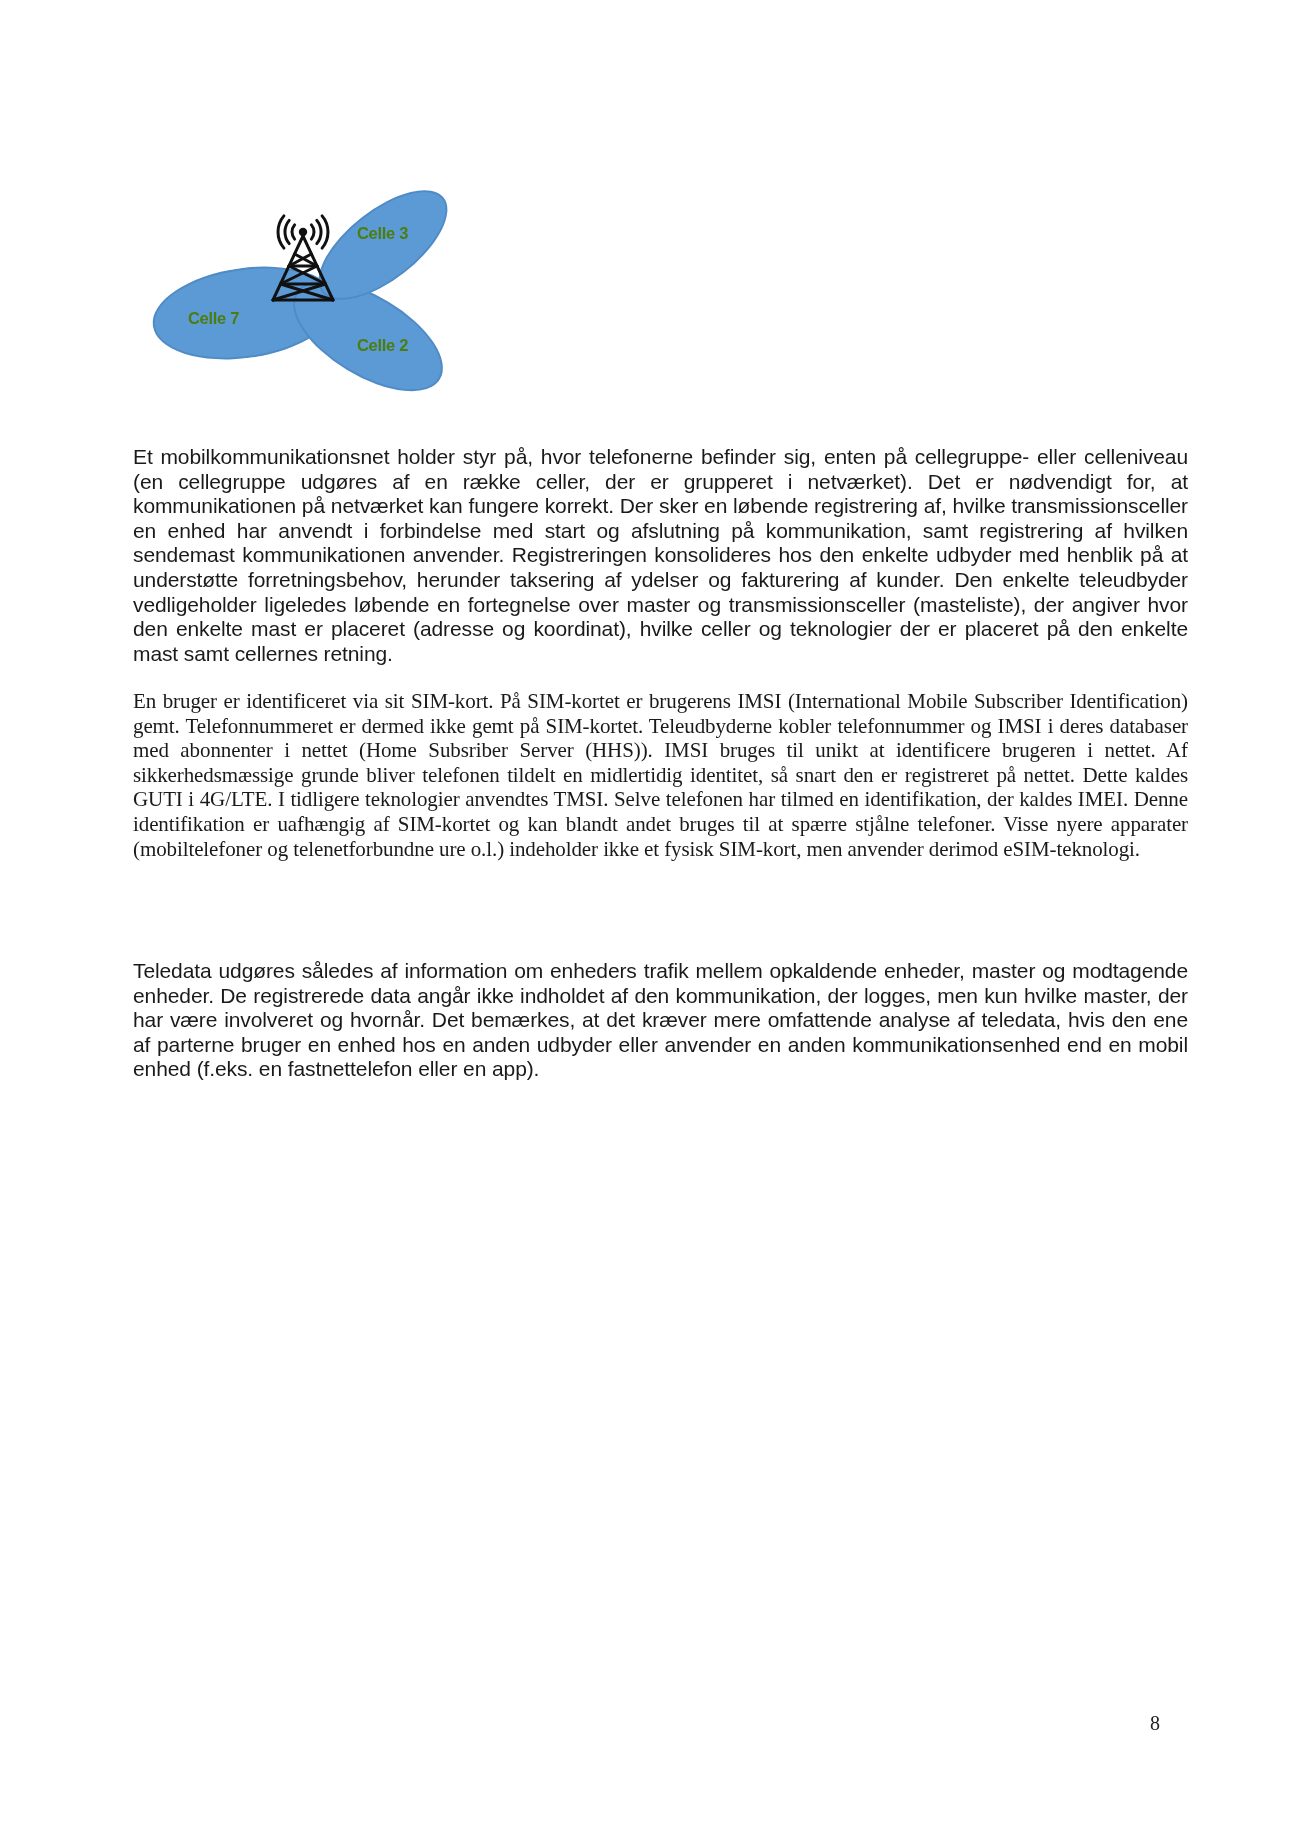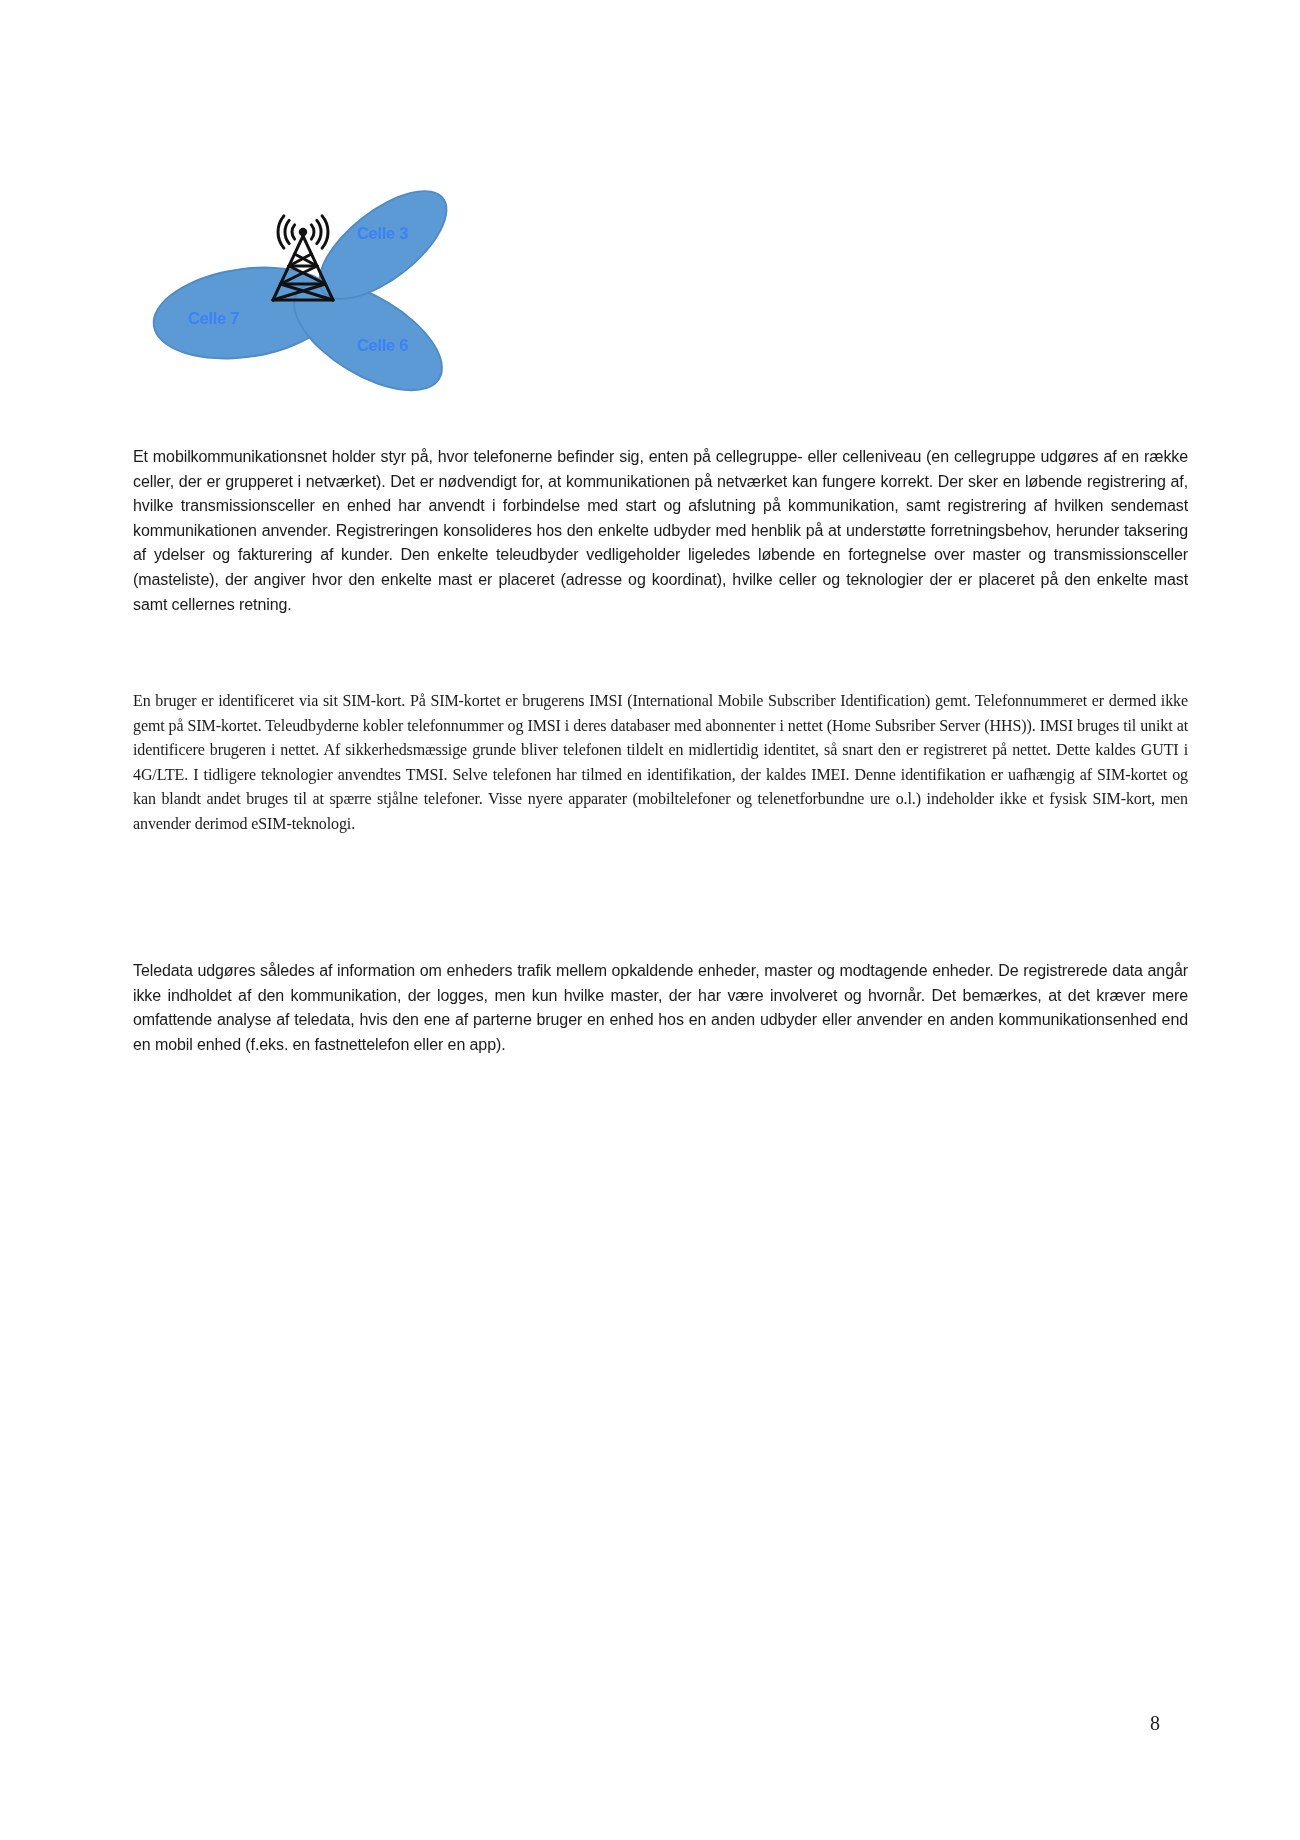--- a/index.html
+++ b/index.html
@@ -43,36 +43,36 @@
     width: 84px;
     height: 96px;
   }
 
   .cell-label {
     position: absolute;
     font-family: "Liberation Sans", sans-serif;
     font-size: 16.5px;
     font-weight: bold;
     letter-spacing: -0.3px;
-    color: #3b82f6;
+    color: #4d7c0f;
     white-space: nowrap;
     text-align: right;
   }
   .l1 { left: 38px;  top: 119px; }
   .l2 { left: 207px; top: 146px; }
   .l3 { left: 207px; top: 34px;  }
 
   
   .body-text {
     position: absolute;
     left: 133px;
     width: 1055px;
     margin: 0;
     font-family: "Liberation Sans", sans-serif;
-    font-size: 16px;
+    font-size: 21px;
     line-height: 24.6px;
     letter-spacing: -0.1px;
     color: #1a1a1a;
     text-align: justify;
   }
   .p1 { top: 445px; }
   .p2 { top: 689px; font-family: Liberation Serif, serif; }
   .p3 { top: 959px; }
 
   
@@ -115,21 +115,21 @@
         <path d="M50.4,46 L28,58"></path>
         <path d="M28,58 L64.5,76"></path>
         <path d="M56,58 L19.5,76"></path>
         <path d="M19.5,76 L72,92"></path>
         <path d="M64.5,76 L12,92"></path>
       </g>
       <circle cx="42" cy="24" r="4.2" fill="#111111"></circle>
     </svg>
 
     <span class="cell-label l1">Celle 7</span>
-    <span class="cell-label l2">Celle 6</span>
+    <span class="cell-label l2">Celle 2</span>
     <span class="cell-label l3">Celle 3</span>
   </figure>
 
   <p class="body-text p1">Et mobilkommunikationsnet holder styr på, hvor telefonerne befinder sig, enten på cellegruppe- eller celleniveau (en cellegruppe udgøres af en række celler, der er grupperet i netværket). Det er nødvendigt for, at kommunikationen på netværket kan fungere korrekt. Der sker en løbende registrering af, hvilke transmissionsceller en enhed har anvendt i forbindelse med start og afslutning på kommunikation, samt registrering af hvilken sendemast kommunikationen anvender. Registreringen konsolideres hos den enkelte udbyder med henblik på at understøtte forretningsbehov, herunder taksering af ydelser og fakturering af kunder. Den enkelte teleudbyder vedligeholder ligeledes løbende en fortegnelse over master og transmissionsceller (masteliste), der angiver hvor den enkelte mast er placeret (adresse og koordinat), hvilke celler og teknologier der er placeret på den enkelte mast samt cellernes retning.</p>
   <p class="body-text p2">En bruger er identificeret via sit SIM-kort. På SIM-kortet er brugerens IMSI (International Mobile Subscriber Identification) gemt. Telefonnummeret er dermed ikke gemt på SIM-kortet. Teleudbyderne kobler telefonnummer og IMSI i deres databaser med abonnenter i nettet (Home Subsriber Server (HHS)). IMSI bruges til unikt at identificere brugeren i nettet. Af sikkerhedsmæssige grunde bliver telefonen tildelt en midlertidig identitet, så snart den er registreret på nettet. Dette kaldes GUTI i 4G/LTE. I tidligere teknologier anvendtes TMSI. Selve telefonen har tilmed en identifikation, der kaldes IMEI. Denne identifikation er uafhængig af SIM-kortet og kan blandt andet bruges til at spærre stjålne telefoner. Visse nyere apparater (mobiltelefoner og telenetforbundne ure o.l.) indeholder ikke et fysisk SIM-kort, men anvender derimod eSIM-teknologi.</p>
   <p class="body-text p3">Teledata udgøres således af information om enheders trafik mellem opkaldende enheder, master og modtagende enheder. De registrerede data angår ikke indholdet af den kommunikation, der logges, men kun hvilke master, der har være involveret og hvornår. Det bemærkes, at det kræver mere omfattende analyse af teledata, hvis den ene af parterne bruger en enhed hos en anden udbyder eller anvender en anden kommunikationsenhed end en mobil enhed (f.eks. en fastnettelefon eller en app).</p>
 
   <div class="page-number">8</div>
 
 </div>

